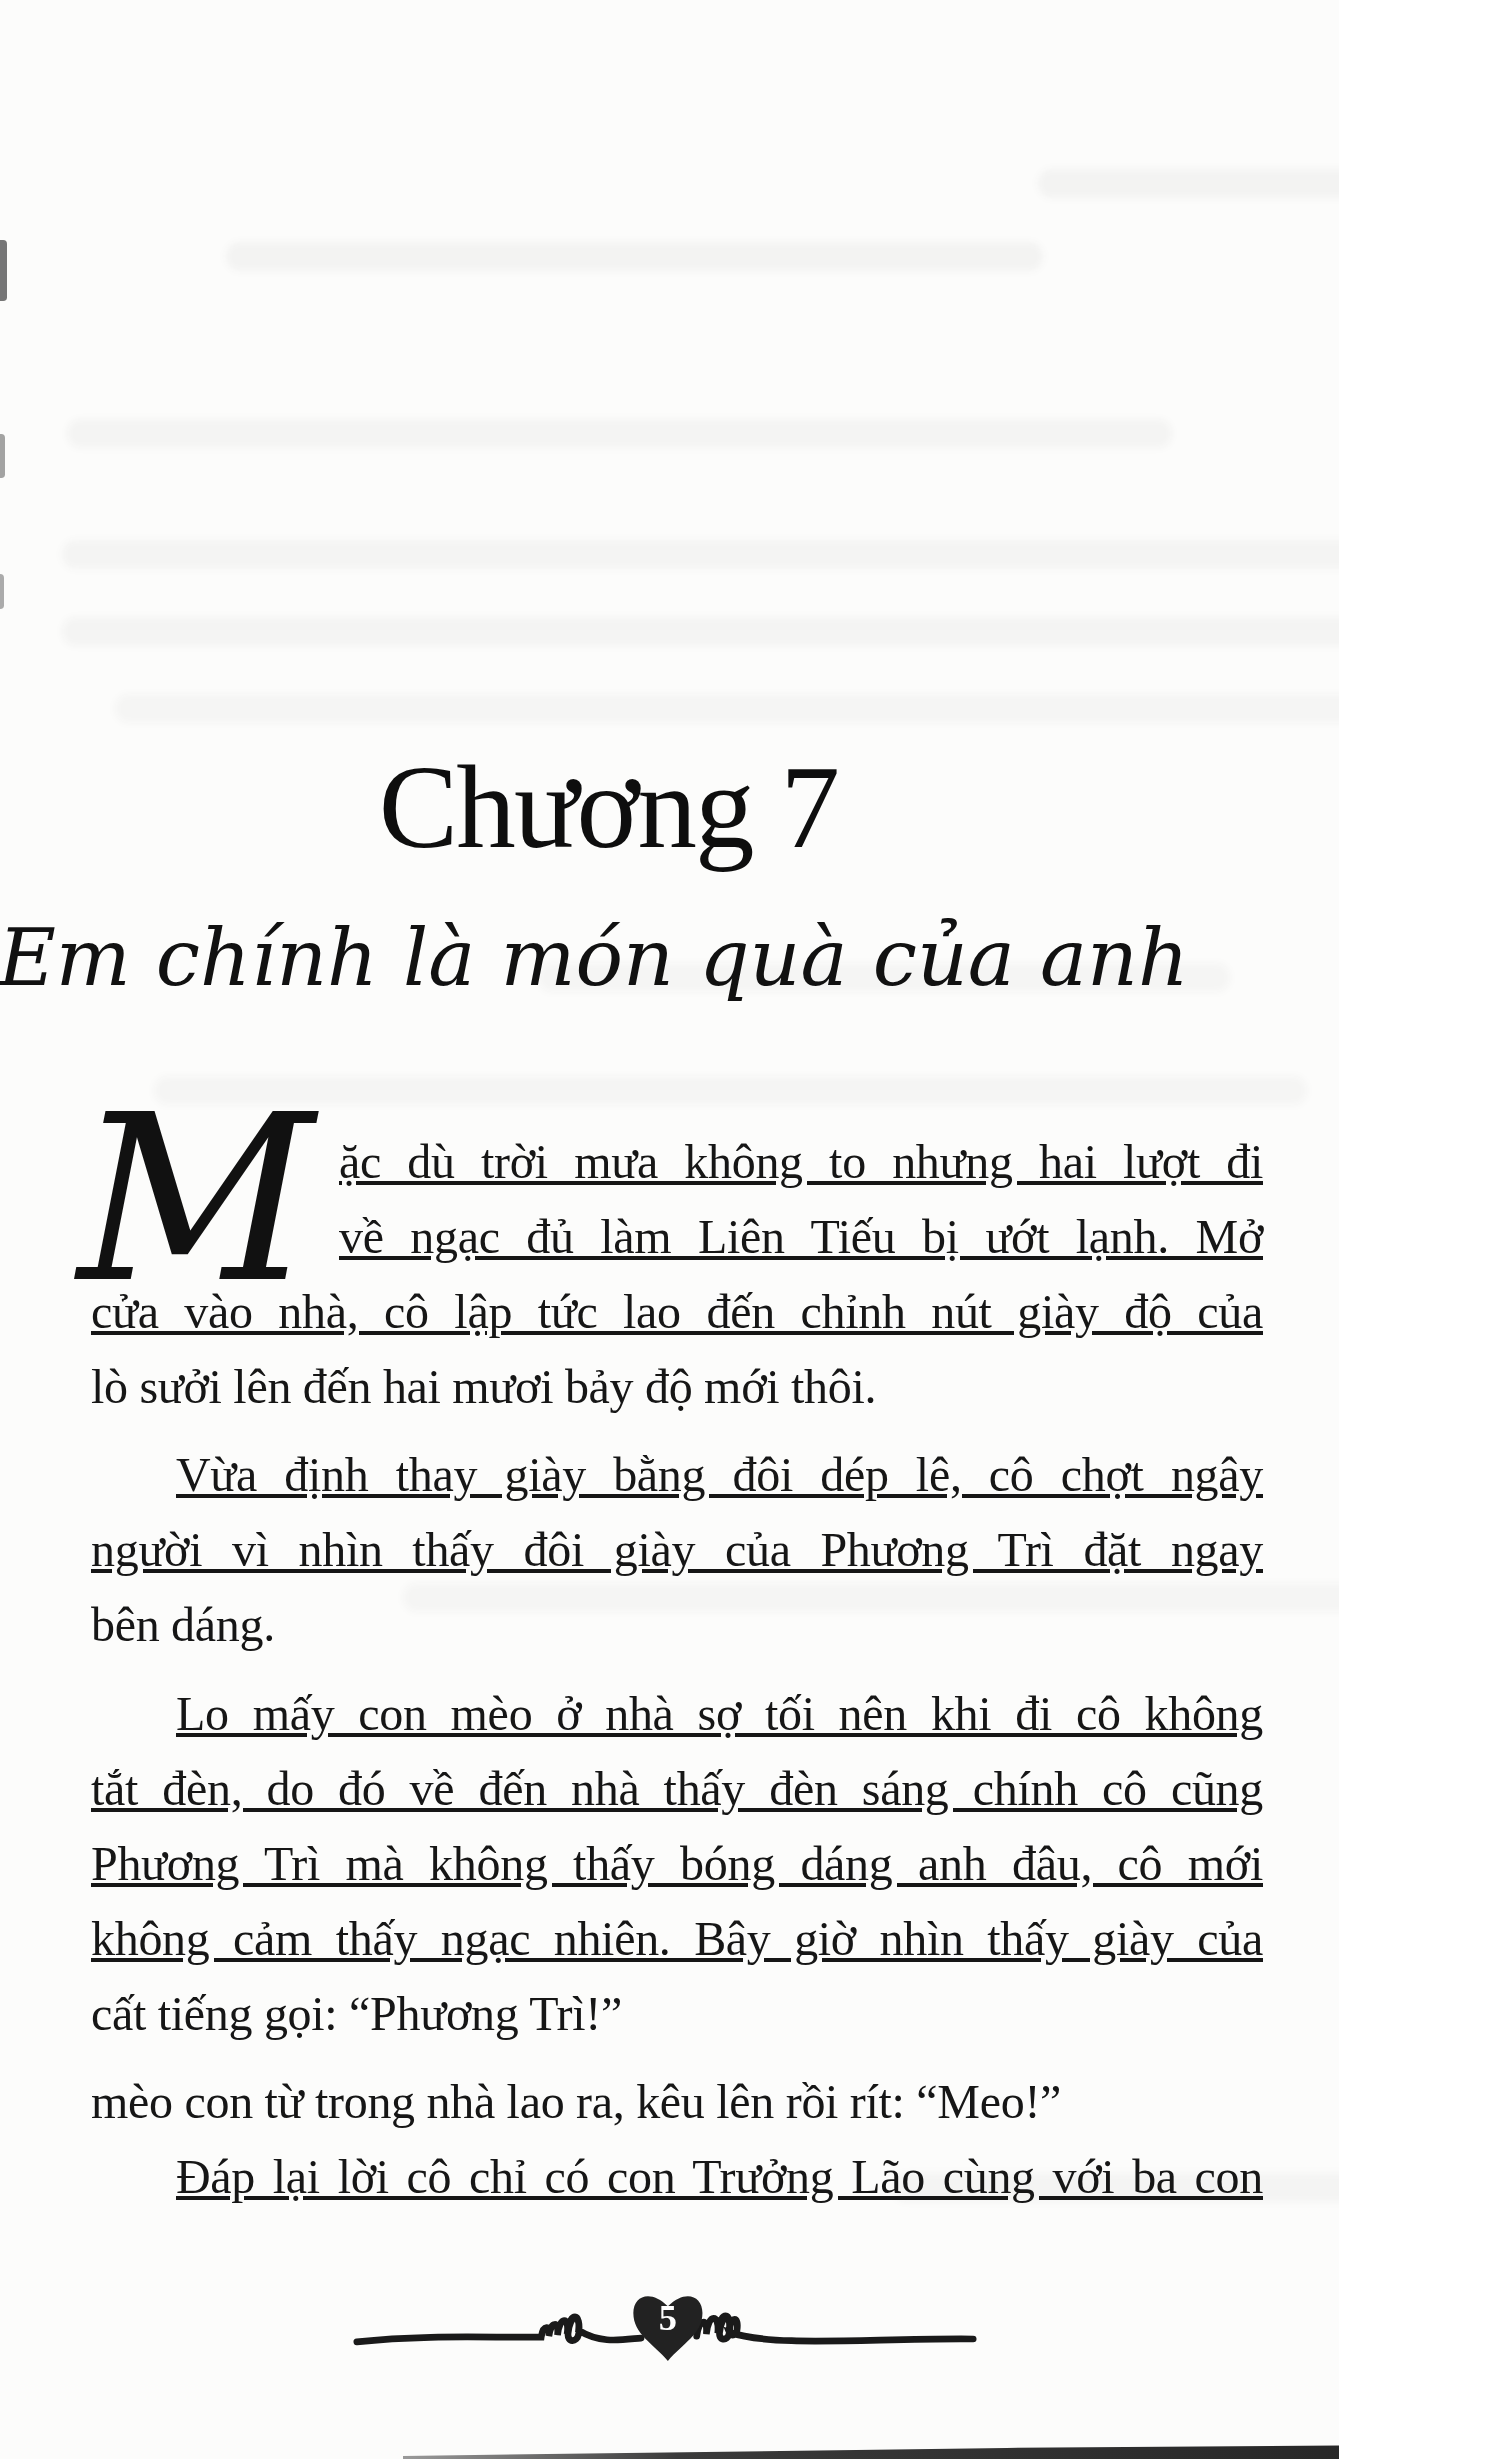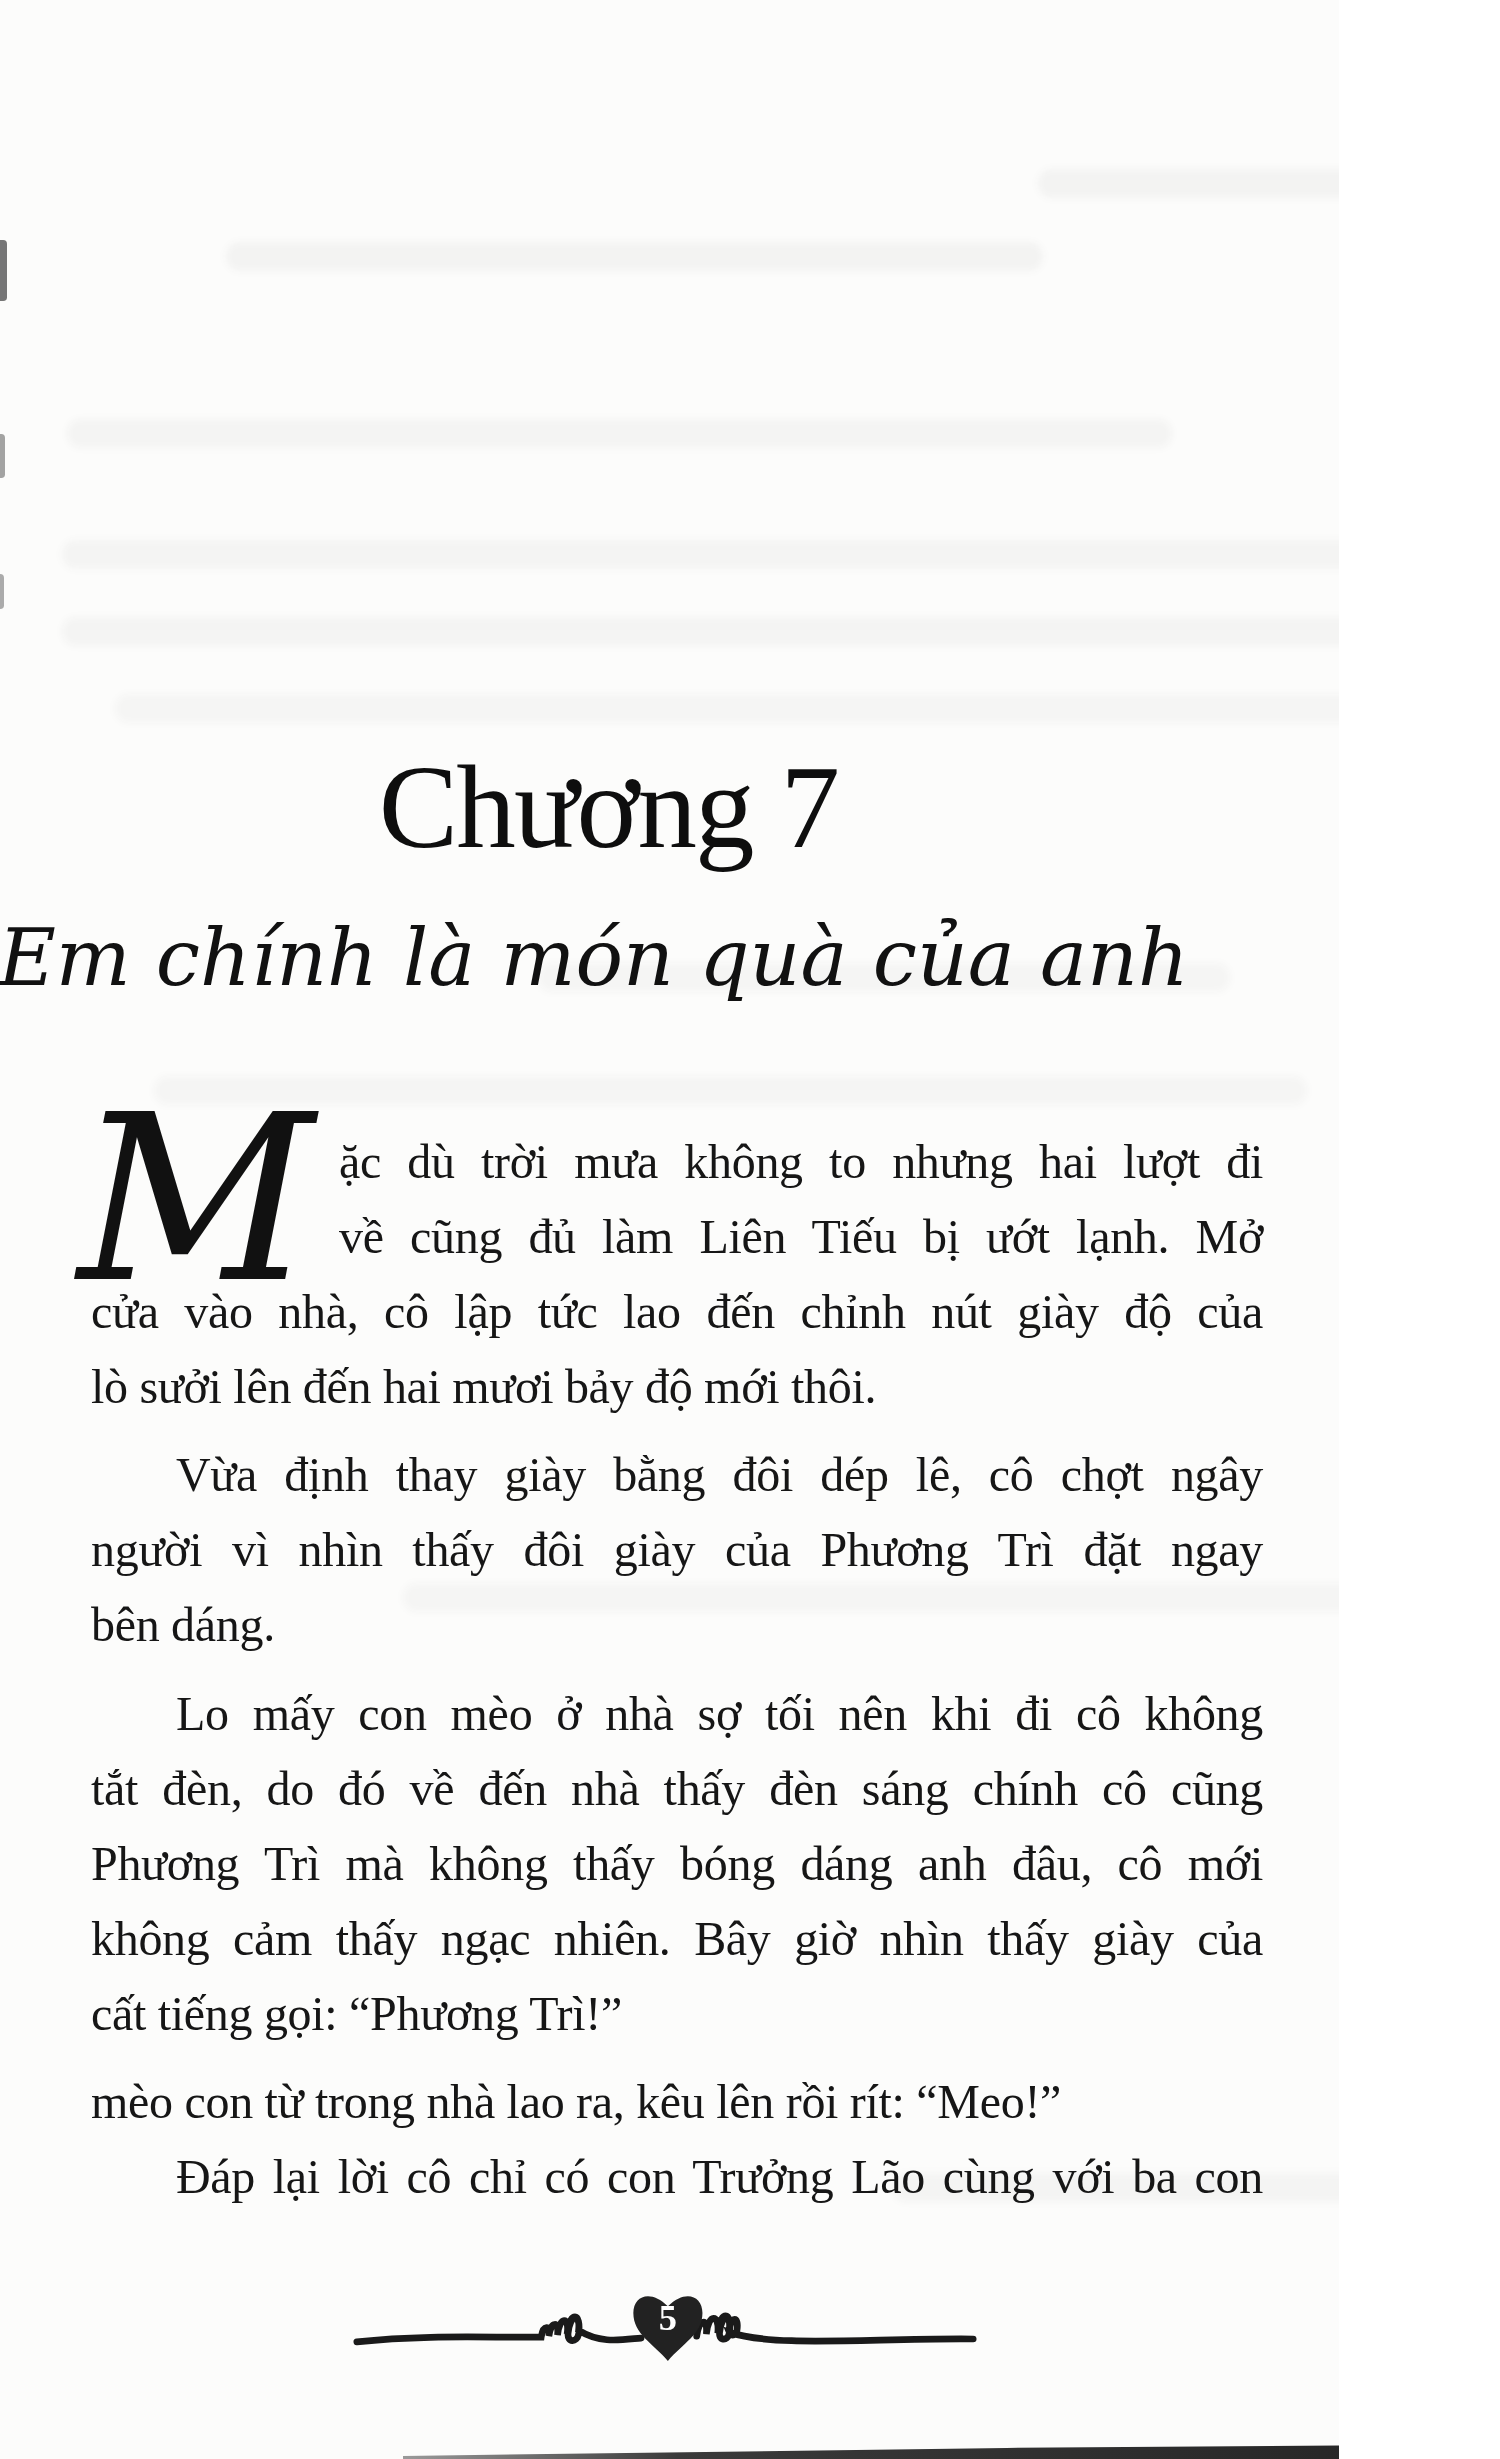--- a/index.html
+++ b/index.html
@@ -43,21 +43,21 @@
   }
   .body-text{
     position:absolute;left:91px;top:1124px;width:1172px;
     font-size:48px;line-height:75px;letter-spacing:-0.3px;
   }
   .para{position:relative;margin:0 0 13.4px 0;}
   .line{
     box-sizing:border-box;width:100%;
     white-space:nowrap;
   }
-  .just{text-align:justify;text-align-last:justify;}
+  .just{text-align:justify;text-align-last:justify;text-decoration:underline;}
   .dc{padding-left:248px;}
   .indent{padding-left:85px;}
   .dropcap{
     position:absolute;left:-13.4px;top:-40px;
     font-family:"DejaVu Serif", serif;font-style:italic;
     font-size:231px;line-height:1;color:#111;
   }
   .footer-divider{position:absolute;left:351px;top:2267px;}
 
   .edge-mark{position:absolute;left:0;background:#4a4a4a;border-radius:0 3.8px 3.8px 0;}
@@ -87,21 +87,21 @@
   <div class="bleed b10"></div>
 
   <h1 class="chapter-label">Chương 7</h1>
   <div class="chapter-title">Em chính là món quà của anh</div>
 
   <div class="body-text">
 
     <div class="para">
       <span class="dropcap">M</span>
       <div class="line just dc">ặc dù trời mưa không to nhưng hai lượt đi</div>
-      <div class="line just dc">về cũng đủ làm Liên Tiếu bị ướt lạnh. Mở</div>
+      <div class="line just dc">về ngạc đủ làm Liên Tiếu bị ướt lạnh. Mở</div>
       <div class="line just">cửa vào nhà, cô lập tức lao đến chỉnh nút giày độ của</div>
       <div class="line">lò sưởi lên đến hai mươi bảy độ mới thôi.</div>
     </div>
 
     <div class="para">
       <div class="line just indent">Vừa định thay giày bằng đôi dép lê, cô chợt ngây</div>
       <div class="line just">người vì nhìn thấy đôi giày của Phương Trì đặt ngay</div>
       <div class="line">bên dáng.</div>
     </div>
 

